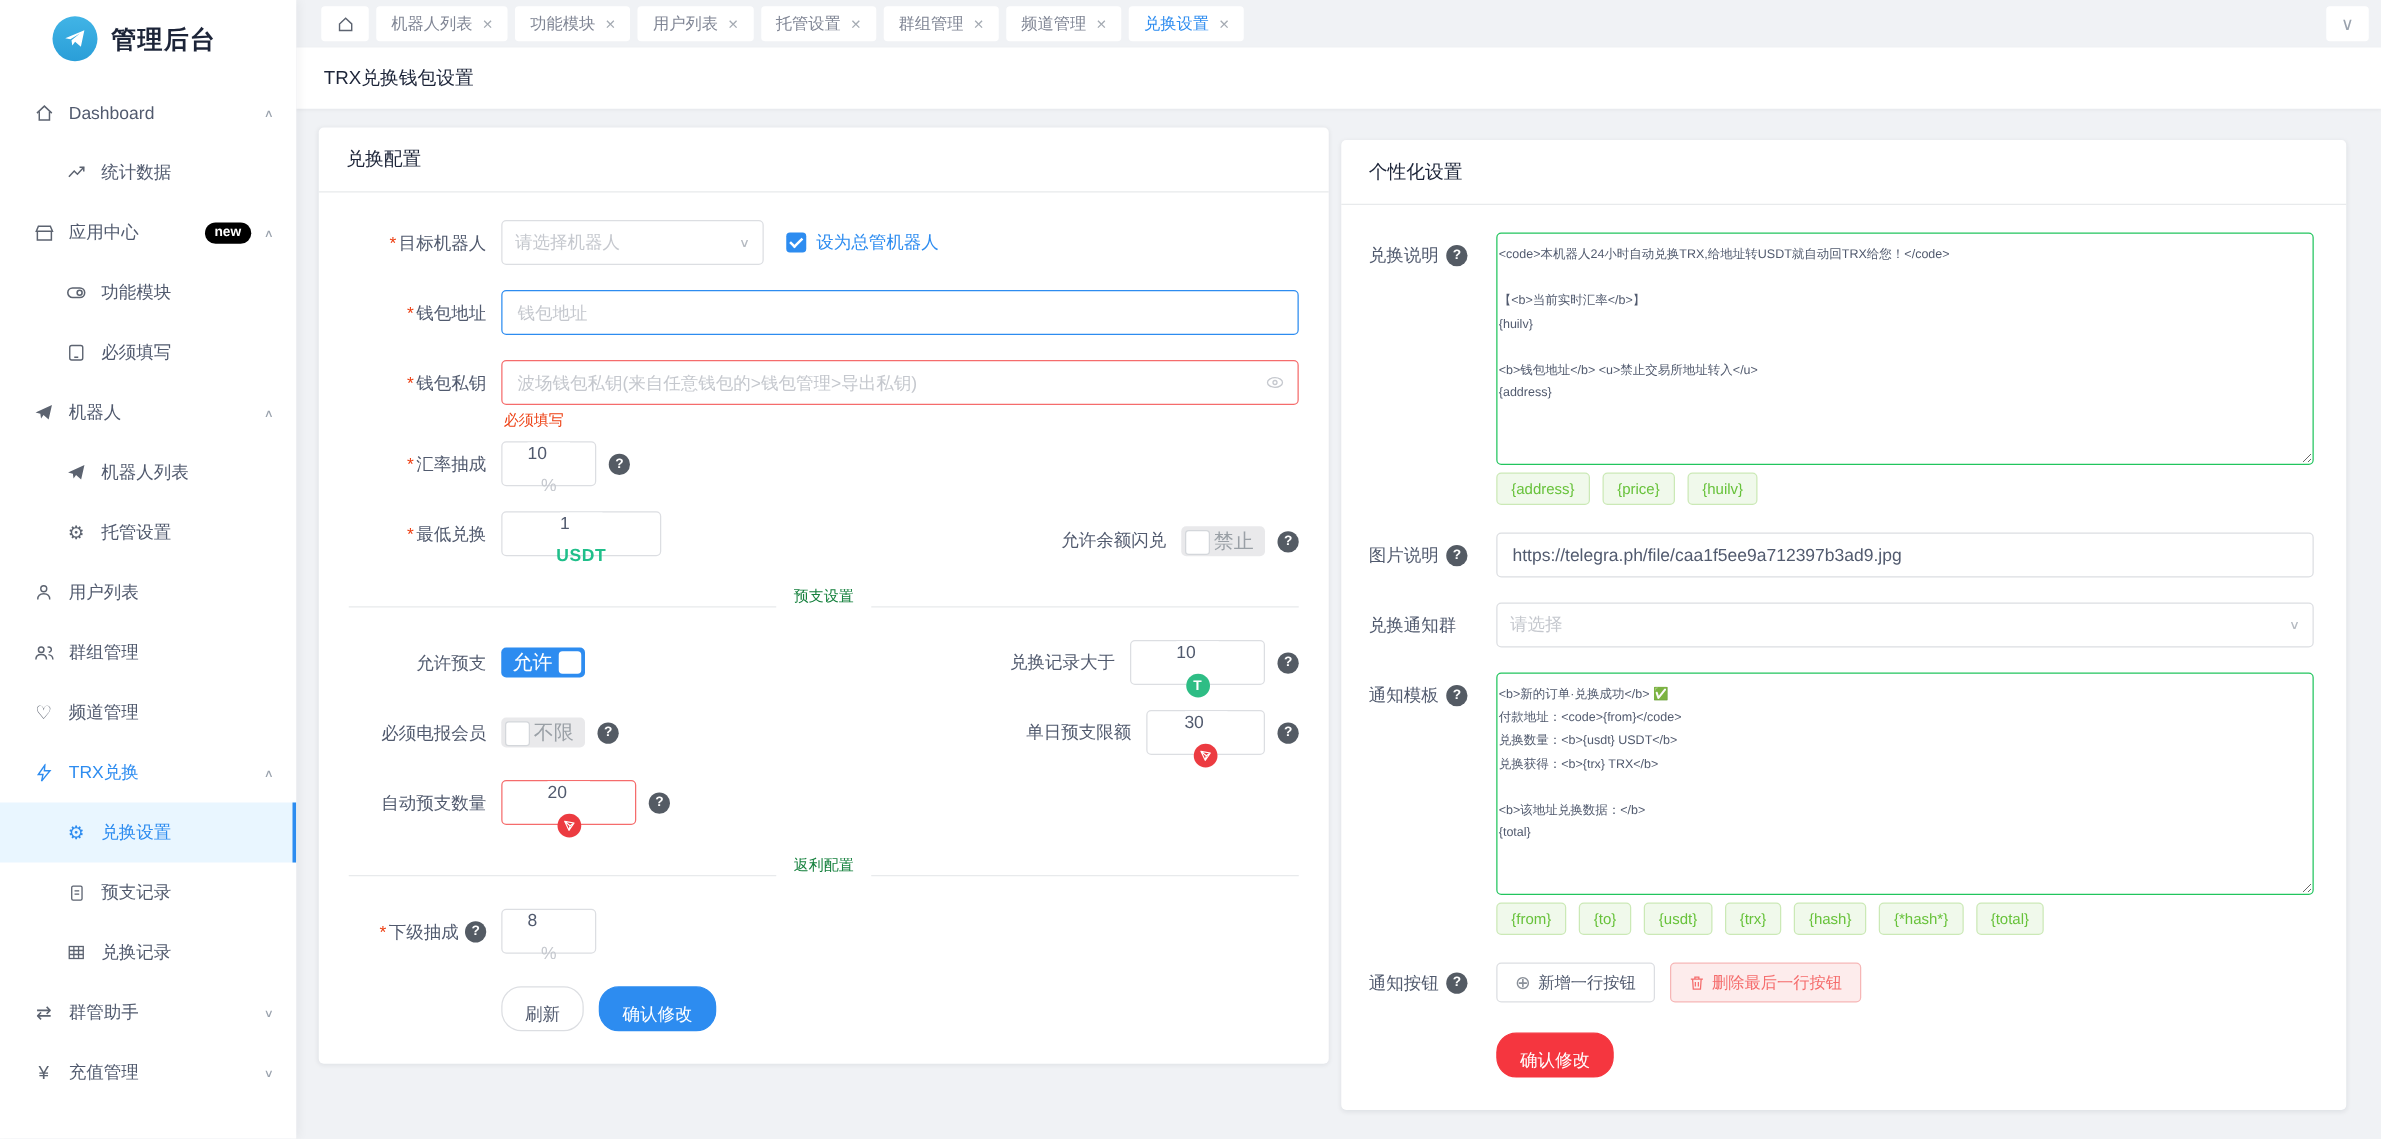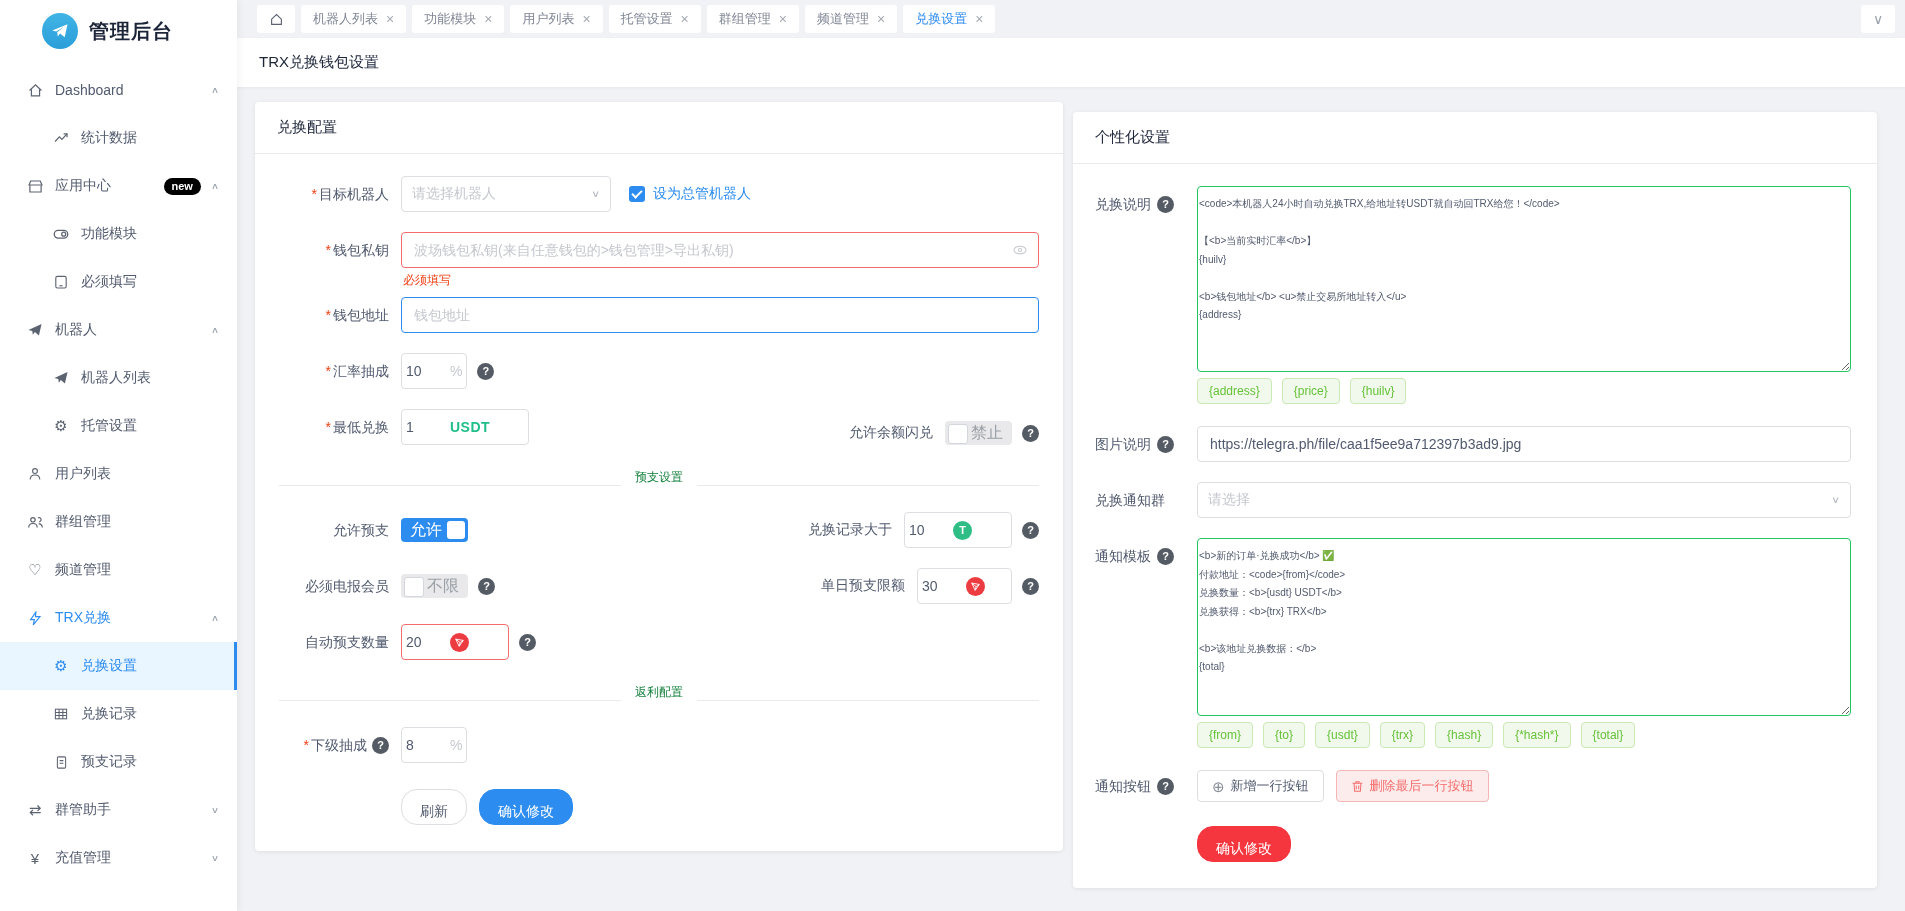--- a/index.html
+++ b/index.html
@@ -51,21 +51,21 @@
   .frow.top { align-items:flex-start; }
   .flabel { width:122px; text-align:right; padding-right:12px; flex-shrink:0; color:#515a6e; line-height:36px; white-space:nowrap; }
   .star { color:#ed4014; margin-right:2px; }
   .inp { height:36px; border:1px solid #dcdee2; border-radius:4px; padding:0 12px; font:inherit; color:#515a6e; outline:none; width:100%; background:#fff; }
   .inp::placeholder, .ghost { color:#c5c8ce; }
   .inp.err { border-color:#f56c6c; }
   .inp.focus { border-color:#2d8cf0; }
   .err-text { color:#ed4014; font-size:12px; margin:4px 0 0 2px; }
   .sel { height:36px; border:1px solid #dcdee2; border-radius:4px; display:flex; align-items:center; justify-content:space-between; padding:0 10px; color:#c5c8ce; background:#fff; cursor:pointer; }
   .sel .sel-arrow { color:#b5bac1; font-size:12px; transform:scaleY(.8); }
-  .numbox { display:inline-flex; align-items:center; height:36px; border:1px solid #dcdee2; border-radius:4px; padding:0 4px; gap:10px; background:#fff; }
+  .numbox { display:inline-flex; align-items:center; height:36px; border:1px solid #dcdee2; border-radius:4px; padding:0 20px; gap:10px; background:#fff;flex-direction:column; }
   .numbox input { width:34px; border:none; outline:none; font:inherit; color:#515a6e; padding:0; }
   .sfx { color:#c5c8ce; }
   .sfx-usdt { color:#20bf8a; font-weight:bold; letter-spacing:.5px; }
   .coin { width:19px; height:19px; border-radius:50%; display:inline-flex; align-items:center; justify-content:center; flex-shrink:0; }
   .coin.tether { background:#2ebd85; color:#fff; font-size:11px; font-weight:bold; }
   .coin.tron { background:#ec3b41; }
   .qmark { width:17px; height:17px; border-radius:50%; background:#545b64; color:#fff; font-size:11px; font-weight:bold; display:inline-flex; align-items:center; justify-content:center; margin-left:10px; flex-shrink:0; cursor:pointer; }
   .checkbox { width:16px; height:16px; border-radius:3px; background:#2d8cf0; position:relative; display:inline-block; margin-right:8px; flex-shrink:0; cursor:pointer; }
   .checkbox::after { content:""; position:absolute; left:5px; top:2px; width:4px; height:8px; border:solid #fff; border-width:0 2px 2px 0; transform:rotate(45deg); }
   .chk-label { color:#2d8cf0; }
@@ -215,35 +215,35 @@
           </span>
         <span class="mi-label">TRX兑换</span>
         <span class="arrow">∧</span>
       </div>
       <div class="mi child active">
         <span class="ico">⚙</span>
         <span class="mi-label">兑换设置</span>
       </div>
       <div class="mi child">
         <span class="ico">
+            <svg width="15" height="15" viewBox="0 0 20 20" fill="none" stroke="currentColor" stroke-width="1.4">
+              <rect x="4.5" y="2.5" width="11" height="15" rx="1.5"></rect>
+              <path d="M7.5 7.5 H12.5 M7.5 11 H12.5"></path>
+            </svg>
+          </span>
+        <span class="mi-label">预支记录</span>
+      </div>
+      <div class="mi child">
+        <span class="ico">
             <svg width="16" height="16" viewBox="0 0 20 20" fill="none" stroke="currentColor" stroke-width="1.3">
               <rect x="3" y="4" width="14" height="12"></rect>
               <path d="M3 8 H17 M3 12 H17 M7.6 4 V16 M12.3 4 V16"></path>
             </svg>
           </span>
         <span class="mi-label">兑换记录</span>
-      </div>
-      <div class="mi child">
-        <span class="ico">
-            <svg width="15" height="15" viewBox="0 0 20 20" fill="none" stroke="currentColor" stroke-width="1.4">
-              <rect x="4.5" y="2.5" width="11" height="15" rx="1.5"></rect>
-              <path d="M7.5 7.5 H12.5 M7.5 11 H12.5"></path>
-            </svg>
-          </span>
-        <span class="mi-label">预支记录</span>
       </div>
       <div class="mi">
         <span class="ico">⇄</span>
         <span class="mi-label">群管助手</span>
         <span class="arrow">∨</span>
       </div>
       <div class="mi">
         <span class="ico">¥</span>
         <span class="mi-label">充值管理</span>
         <span class="arrow">∨</span>
@@ -305,44 +305,44 @@
           <div class="frow">
             <div class="flabel"><span class="star">*</span><span>目标机器人</span></div>
             <div class="sel" style="width:210px">
               <span class="ghost">请选择机器人</span>
               <span class="sel-arrow">∨</span>
             </div>
             <div style="display:flex;align-items:center;margin-left:18px">
               <span class="checkbox"></span>
               <span class="chk-label">设为总管机器人</span>
             </div>
+          </div>
+
+          <div class="frow">
+            <div class="flabel"><span class="star">*</span><span>钱包地址</span></div>
+            <input class="inp focus" style="flex: 1 1 0%;" placeholder="钱包地址">
           </div>
 
           <div class="frow top" style="margin-bottom:8px">
             <div class="flabel"><span class="star">*</span><span>钱包私钥</span></div>
             <div style="flex:1">
               <div style="position:relative">
                 <input class="inp err" style="padding-right: 36px;" placeholder="波场钱包私钥(来自任意钱包的&gt;钱包管理&gt;导出私钥)">
                 <span style="position:absolute;right:11px;top:10px;color:#c5c8ce">
                   <svg width="16" height="16" viewBox="0 0 20 20" fill="none" stroke="currentColor" stroke-width="1.3">
                       <ellipse cx="10" cy="10" rx="7.5" ry="4.8"></ellipse>
                       <circle cx="10" cy="10" r="2"></circle>
                     </svg>
                 </span>
               </div>
               <div class="err-text">必须填写</div>
             </div>
           </div>
 
           <div class="frow">
-            <div class="flabel"><span class="star">*</span><span>钱包地址</span></div>
-            <input class="inp focus" style="flex: 1 1 0%;" placeholder="钱包地址">
-          </div>
-
-          <div class="frow">
             <div class="flabel"><span class="star">*</span><span>汇率抽成</span></div>
             <div class="numbox">
               <input value="10" style="">
               <span class="sfx">%</span>
             </div>
             <span class="qmark">?</span>
           </div>
 
           <div class="split">
             <div class="lcol">

